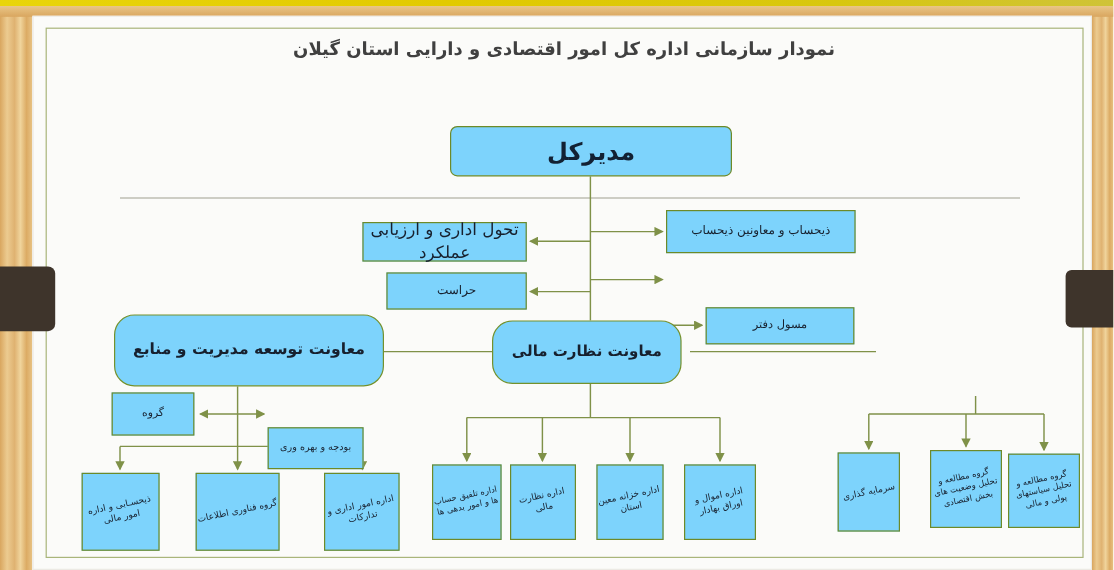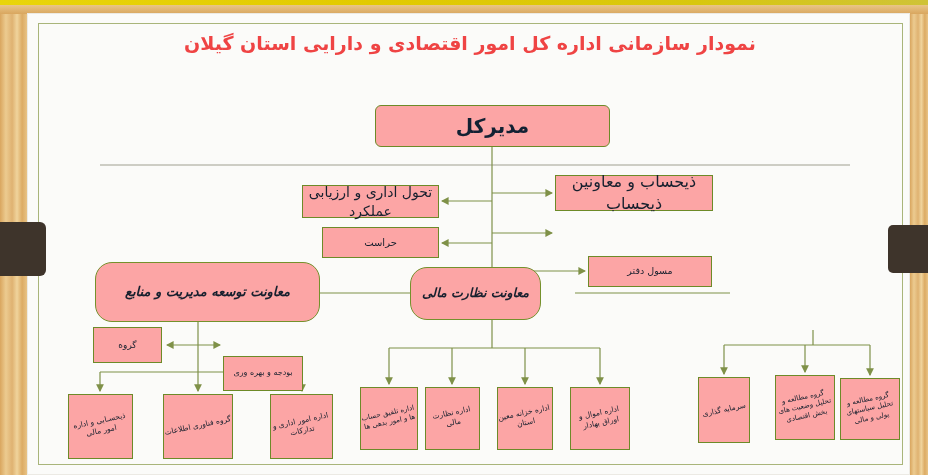--- a/index.html
+++ b/index.html
@@ -18,39 +18,39 @@
   .page{position:absolute;left:27px;top:13px;width:883px;height:462px;background:#fbfbf9;
     box-shadow:inset 0 0 0 1px #eceae4;}
   .page-border{position:absolute;left:38px;top:23px;width:863px;height:440px;
     border:1px solid #a9b57a;}
   .clip{position:absolute;background:#3e342b;}
   .clip.l{left:0;top:222px;width:46px;height:54px;border-radius:0 6px 6px 0;}
   .clip.r{left:888px;top:225px;width:40px;height:48px;border-radius:5px 0 0 5px;}
 
   
   .title{position:absolute;left:38px;top:32px;width:864px;text-align:center;direction:rtl;
-    font-size:19px;font-weight:bold;color:#ef4444;letter-spacing:0;}
+    font-size:15px;font-weight:bold;color:#404040;letter-spacing:0;}
 
   
-  .box{position:absolute;background:#fca5a5;border:1px solid #6d8a28;color:#17202e;
+  .box{position:absolute;background:#7dd3fc;border:1px solid #6d8a28;color:#17202e;
     display:flex;align-items:center;justify-content:center;text-align:center;direction:rtl;
     line-height:1.35;box-sizing:border-box;}
-  .box.round{border-radius:17px;border-color:#74912c;font-style:italic;}
+  .box.round{border-radius:17px;border-color:#74912c;}
   .box .rot{display:block;transform:rotate(-12deg);}
 
   .b-director{left:375px;top:105px;width:235px;height:42px;font-size:20px;font-weight:bold;
     border-radius:6px;color:#122133;}
   .b-tahavol{left:302px;top:185px;width:137px;height:33px;font-size:14px;}
   .b-herasat{left:322px;top:227px;width:117px;height:31px;font-size:10px;}
-  .b-zihesab{left:555px;top:175px;width:158px;height:36px;font-size:16px;}
+  .b-zihesab{left:555px;top:175px;width:158px;height:36px;font-size:10px;}
   .b-ravabet{left:555px;top:216px;width:158px;height:34px;font-size:10px;}
   .b-masul{left:588px;top:256px;width:124px;height:31px;font-size:9.5px;}
 
   .b-dep-mgmt{left:95px;top:262px;width:225px;height:60px;font-size:13px;font-weight:bold;}
-  .b-dep-fin{left:410px;top:267px;width:131px;height:53px;font-size:12.5px;font-weight:bold;text-align:center;}
+  .b-dep-fin{left:410px;top:267px;width:158px;height:53px;font-size:12.5px;font-weight:bold;text-align:center;}
   .b-dep-eco{left:730px;top:268px;width:163px;height:62px;font-size:12.5px;font-weight:bold;}
 
   .b-legal{left:93px;top:327px;width:69px;height:36px;font-size:9px;}
   .b-budget{left:223px;top:328px;width:80px;height:35px;font-size:8px;margin-top:28px;}
 
   .b-bl1{left:68px;top:394px;width:65px;height:65px;font-size:7.5px;}
   .b-bl2{left:163px;top:394px;width:70px;height:65px;font-size:7.5px;}
   .b-bl3{left:270px;top:394px;width:63px;height:65px;font-size:7.5px;}
 
   .b-bm1{left:360px;top:387px;width:58px;height:63px;font-size:7px;}

